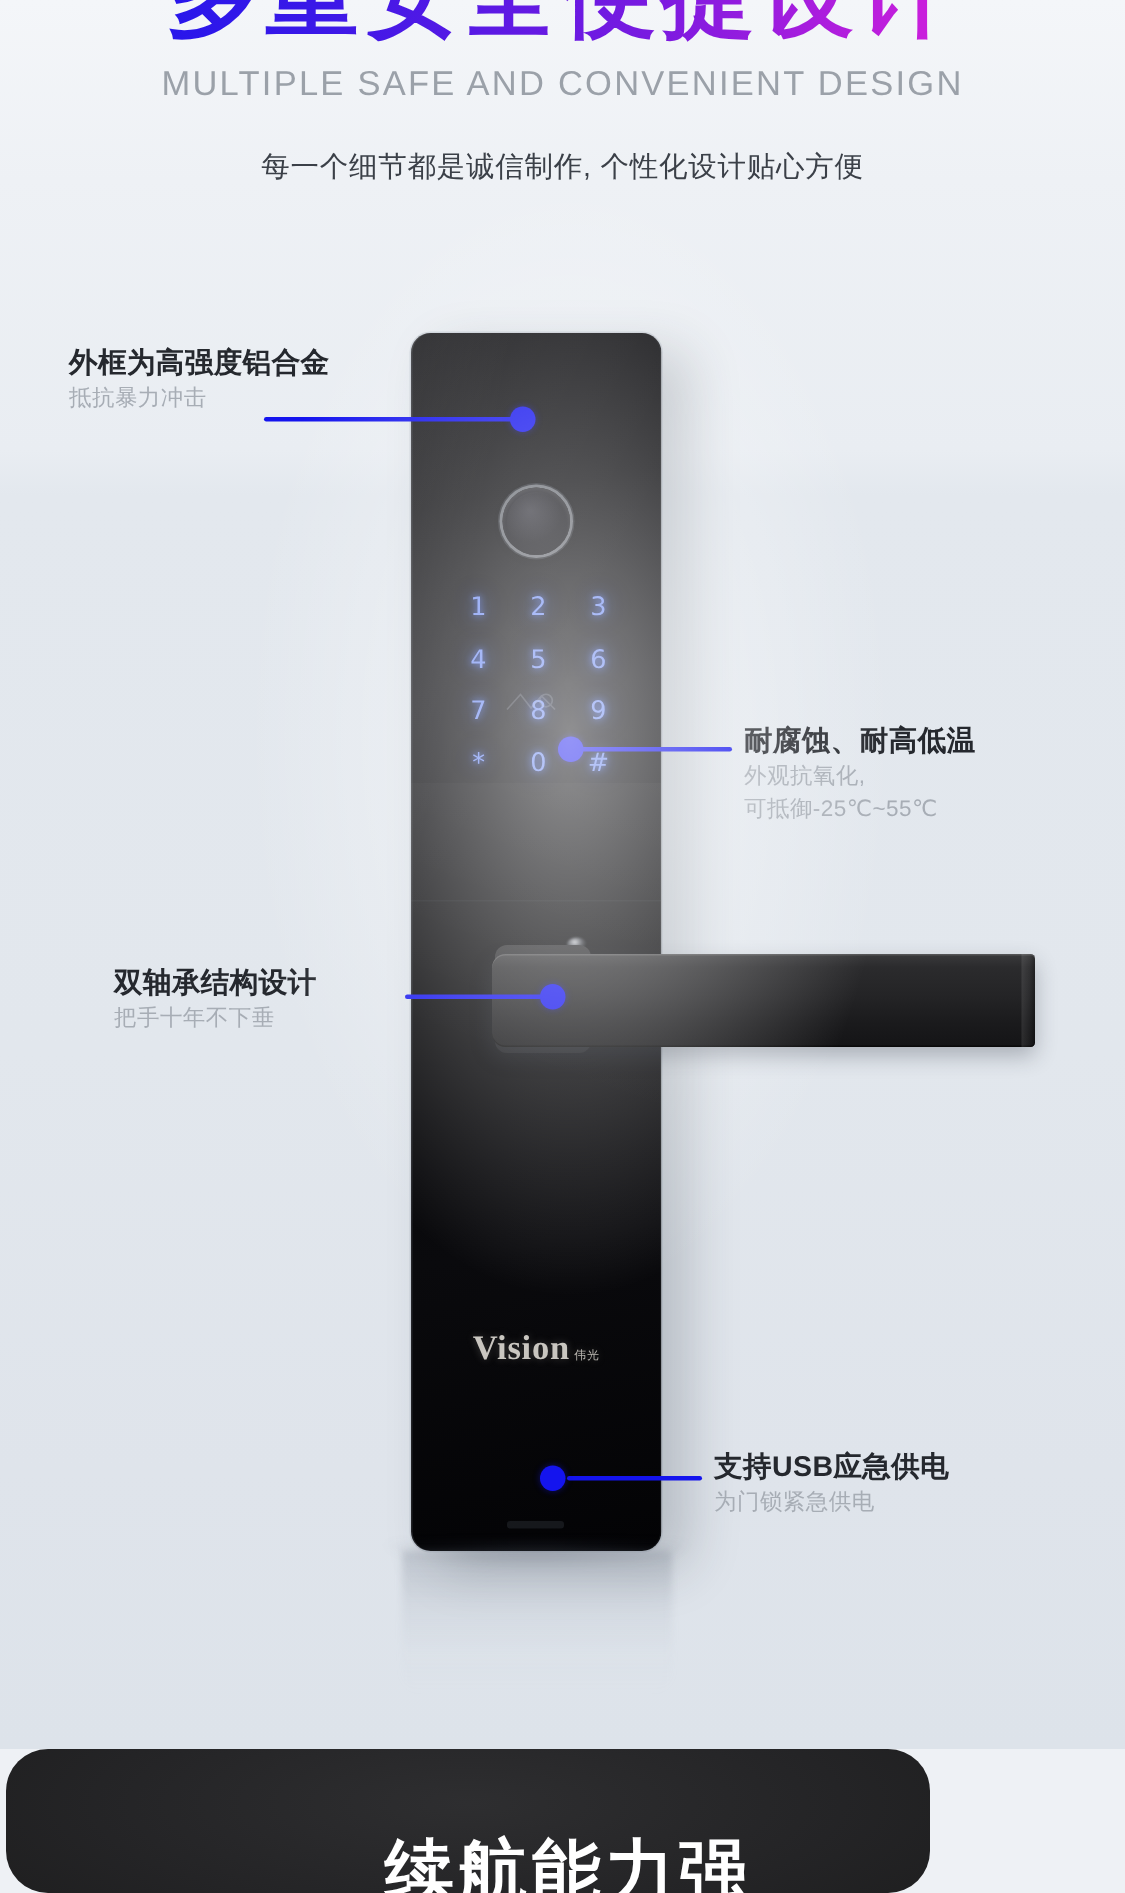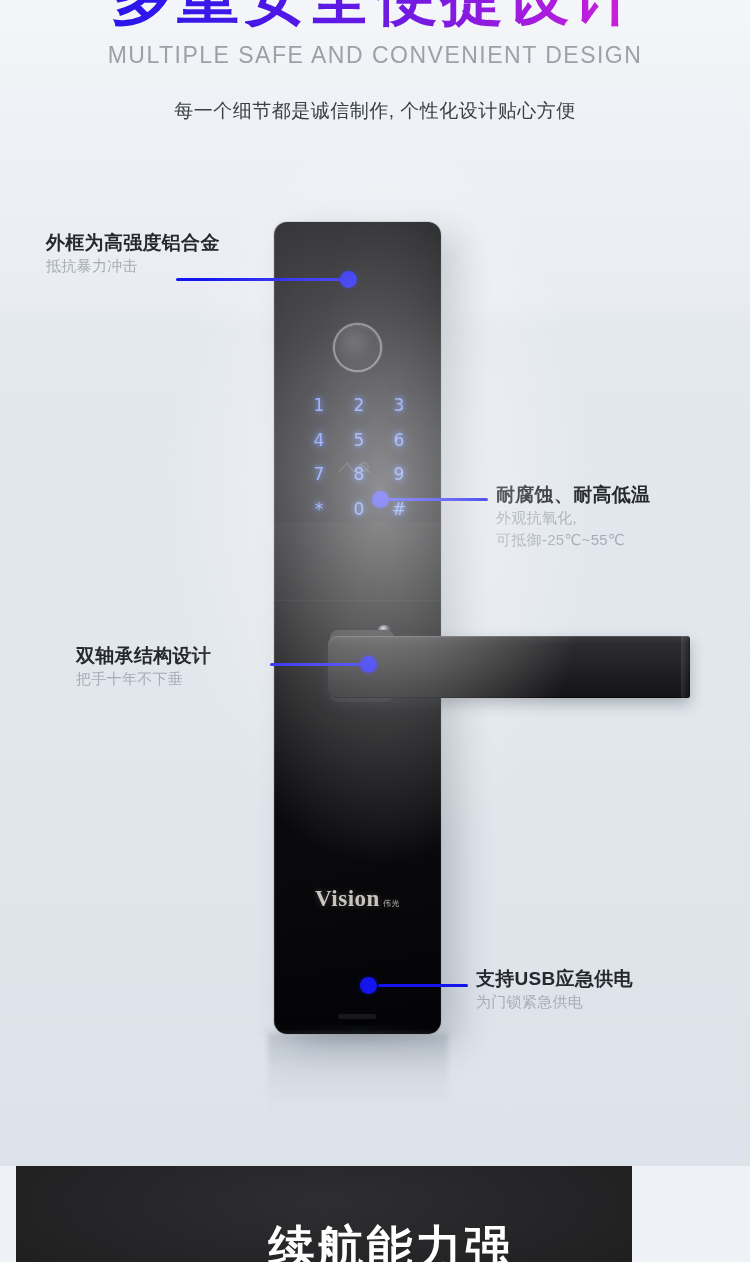--- a/index.html
+++ b/index.html
@@ -375,27 +375,28 @@
     width: 17px;
     height: 17px;
     border-radius: 50%;
     background: #1414ee;
     box-shadow: 0 0 5px rgba(20,20,238,0.45);
   }
 
   
   .dark-section {
     position: absolute;
-    left: 16px;
+    left: 4px;
     top: 1166px;
     width: 616px;
     height: 96px;
     background:
       radial-gradient(ellipse 520px 150px at 50% 38%, #2e2e30 0%, #242426 48%, #191919 100%);
     overflow: hidden;
+    border-radius: 28px;
   }
   .dark-title {
     position: absolute;
     left: 0;
     top: 58px;
     width: 750px;
     text-align: center;
     font-size: 46px;
     font-weight: 700;
     color: #ffffff;

